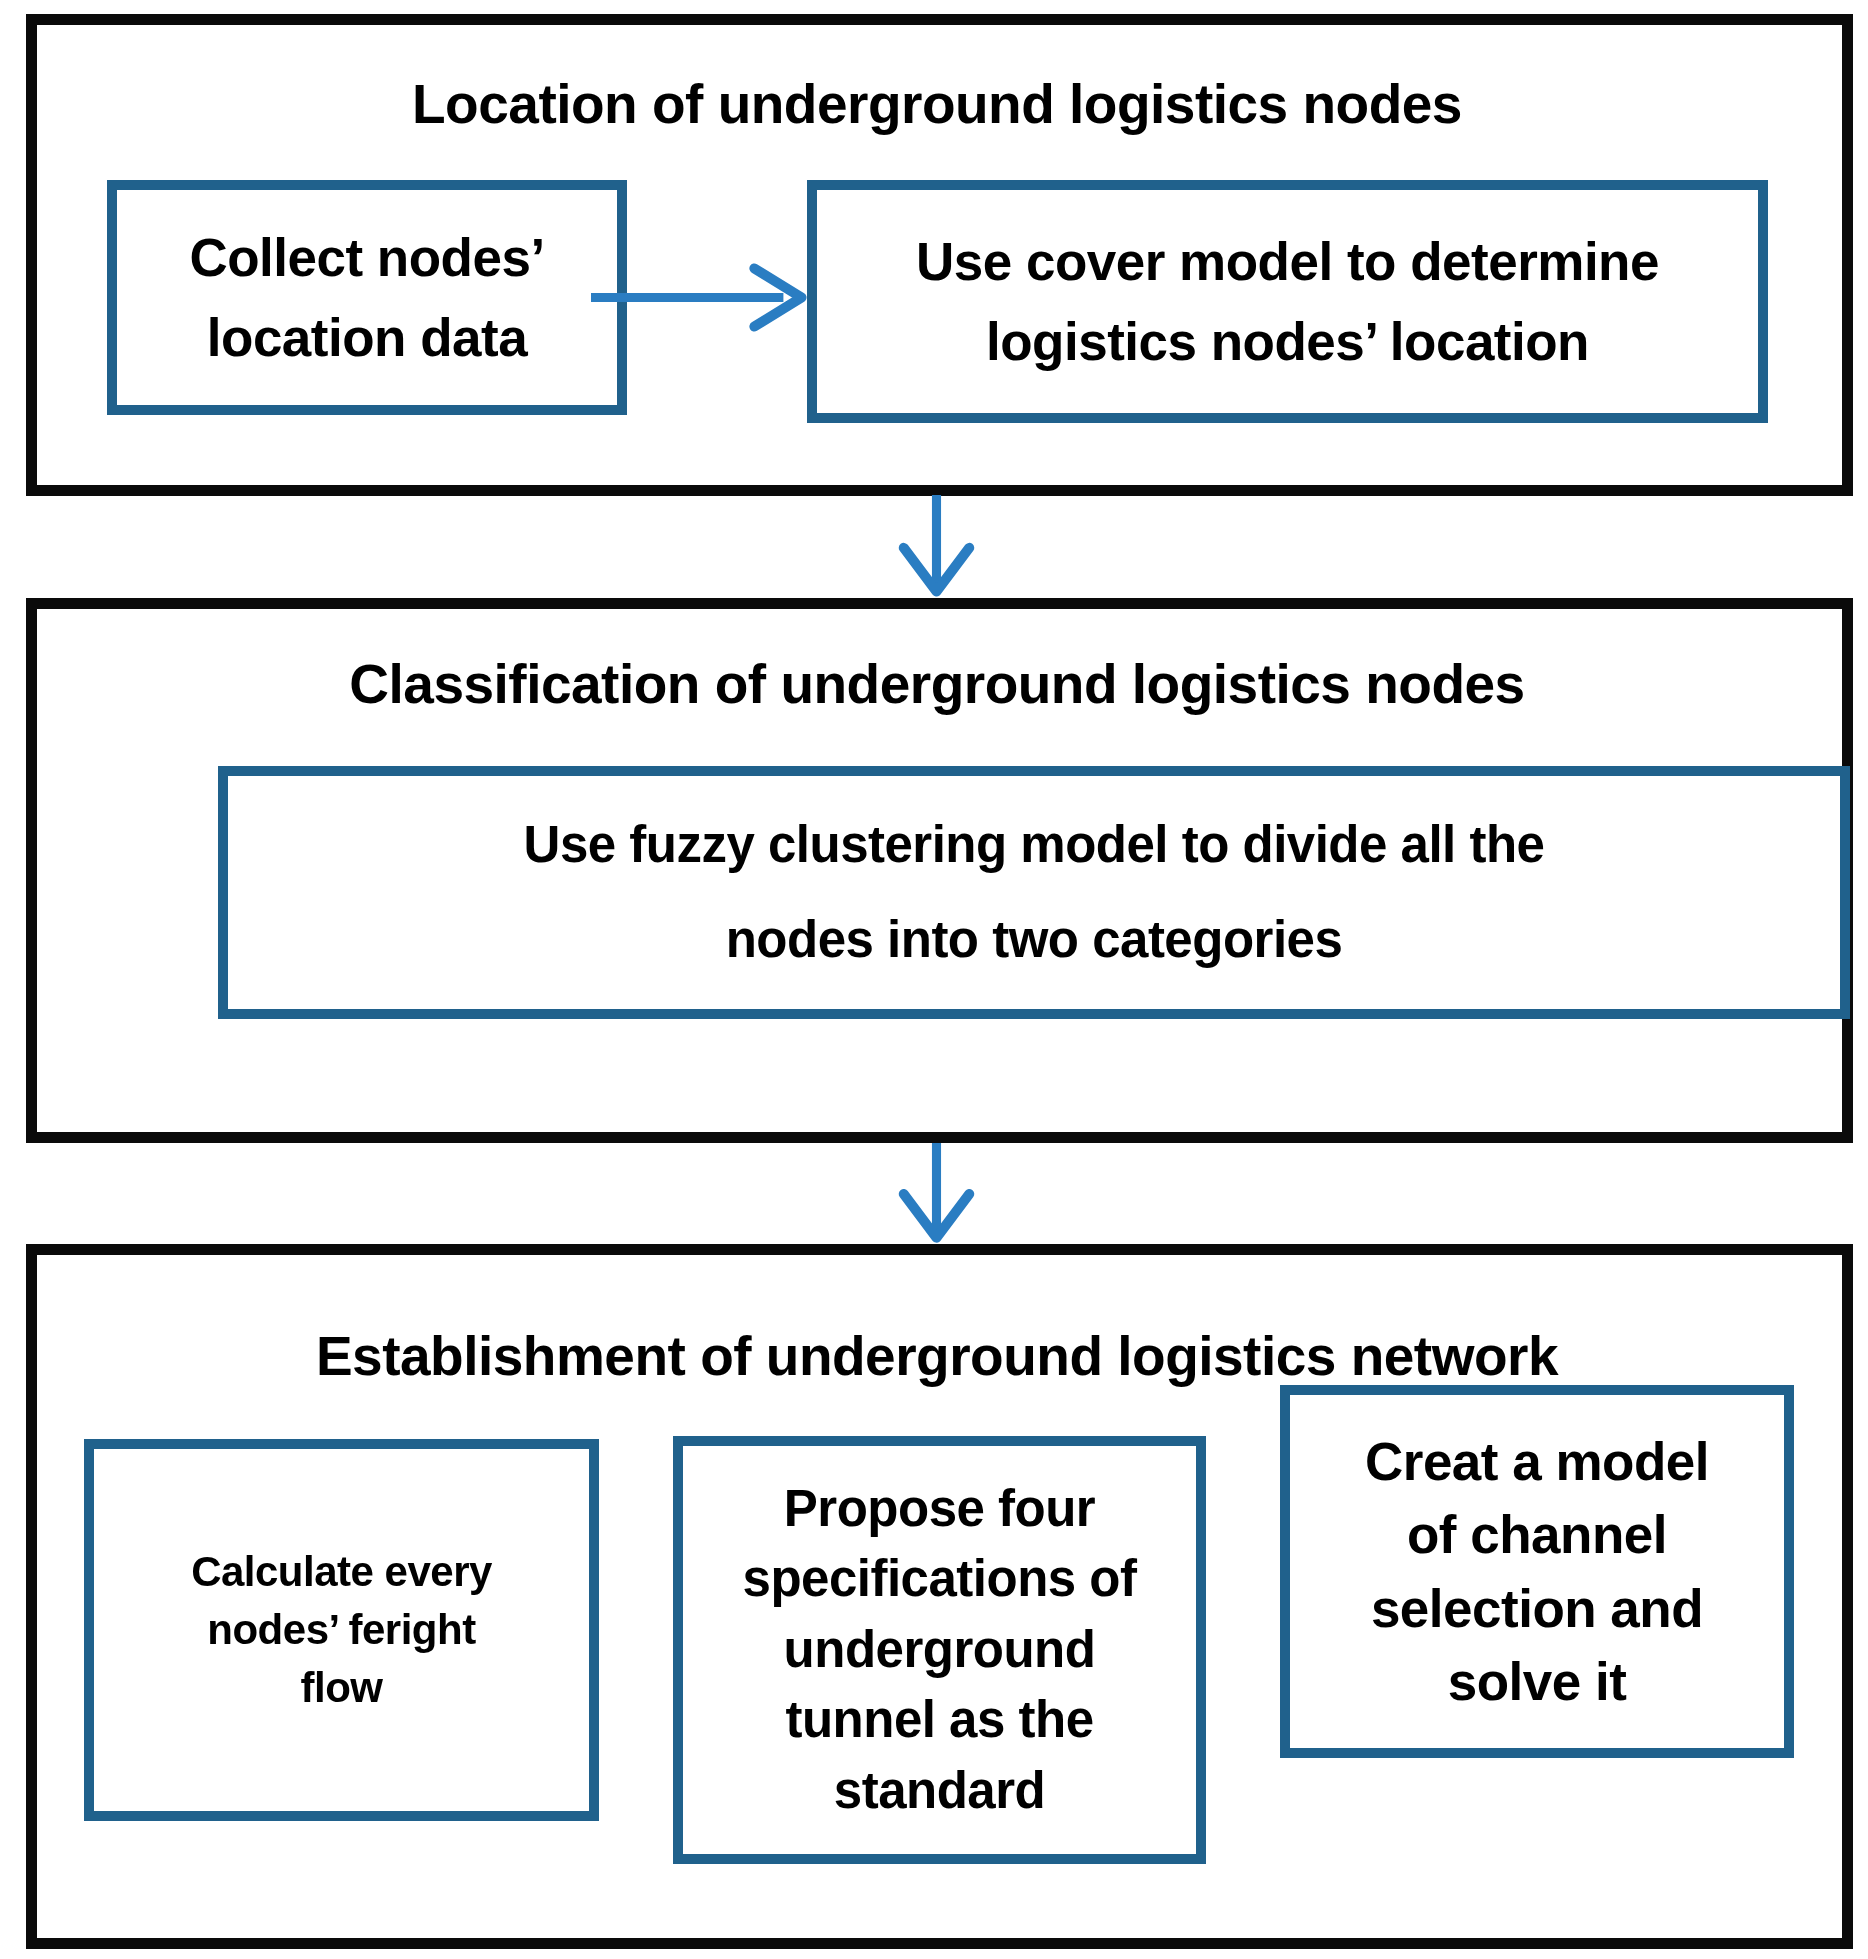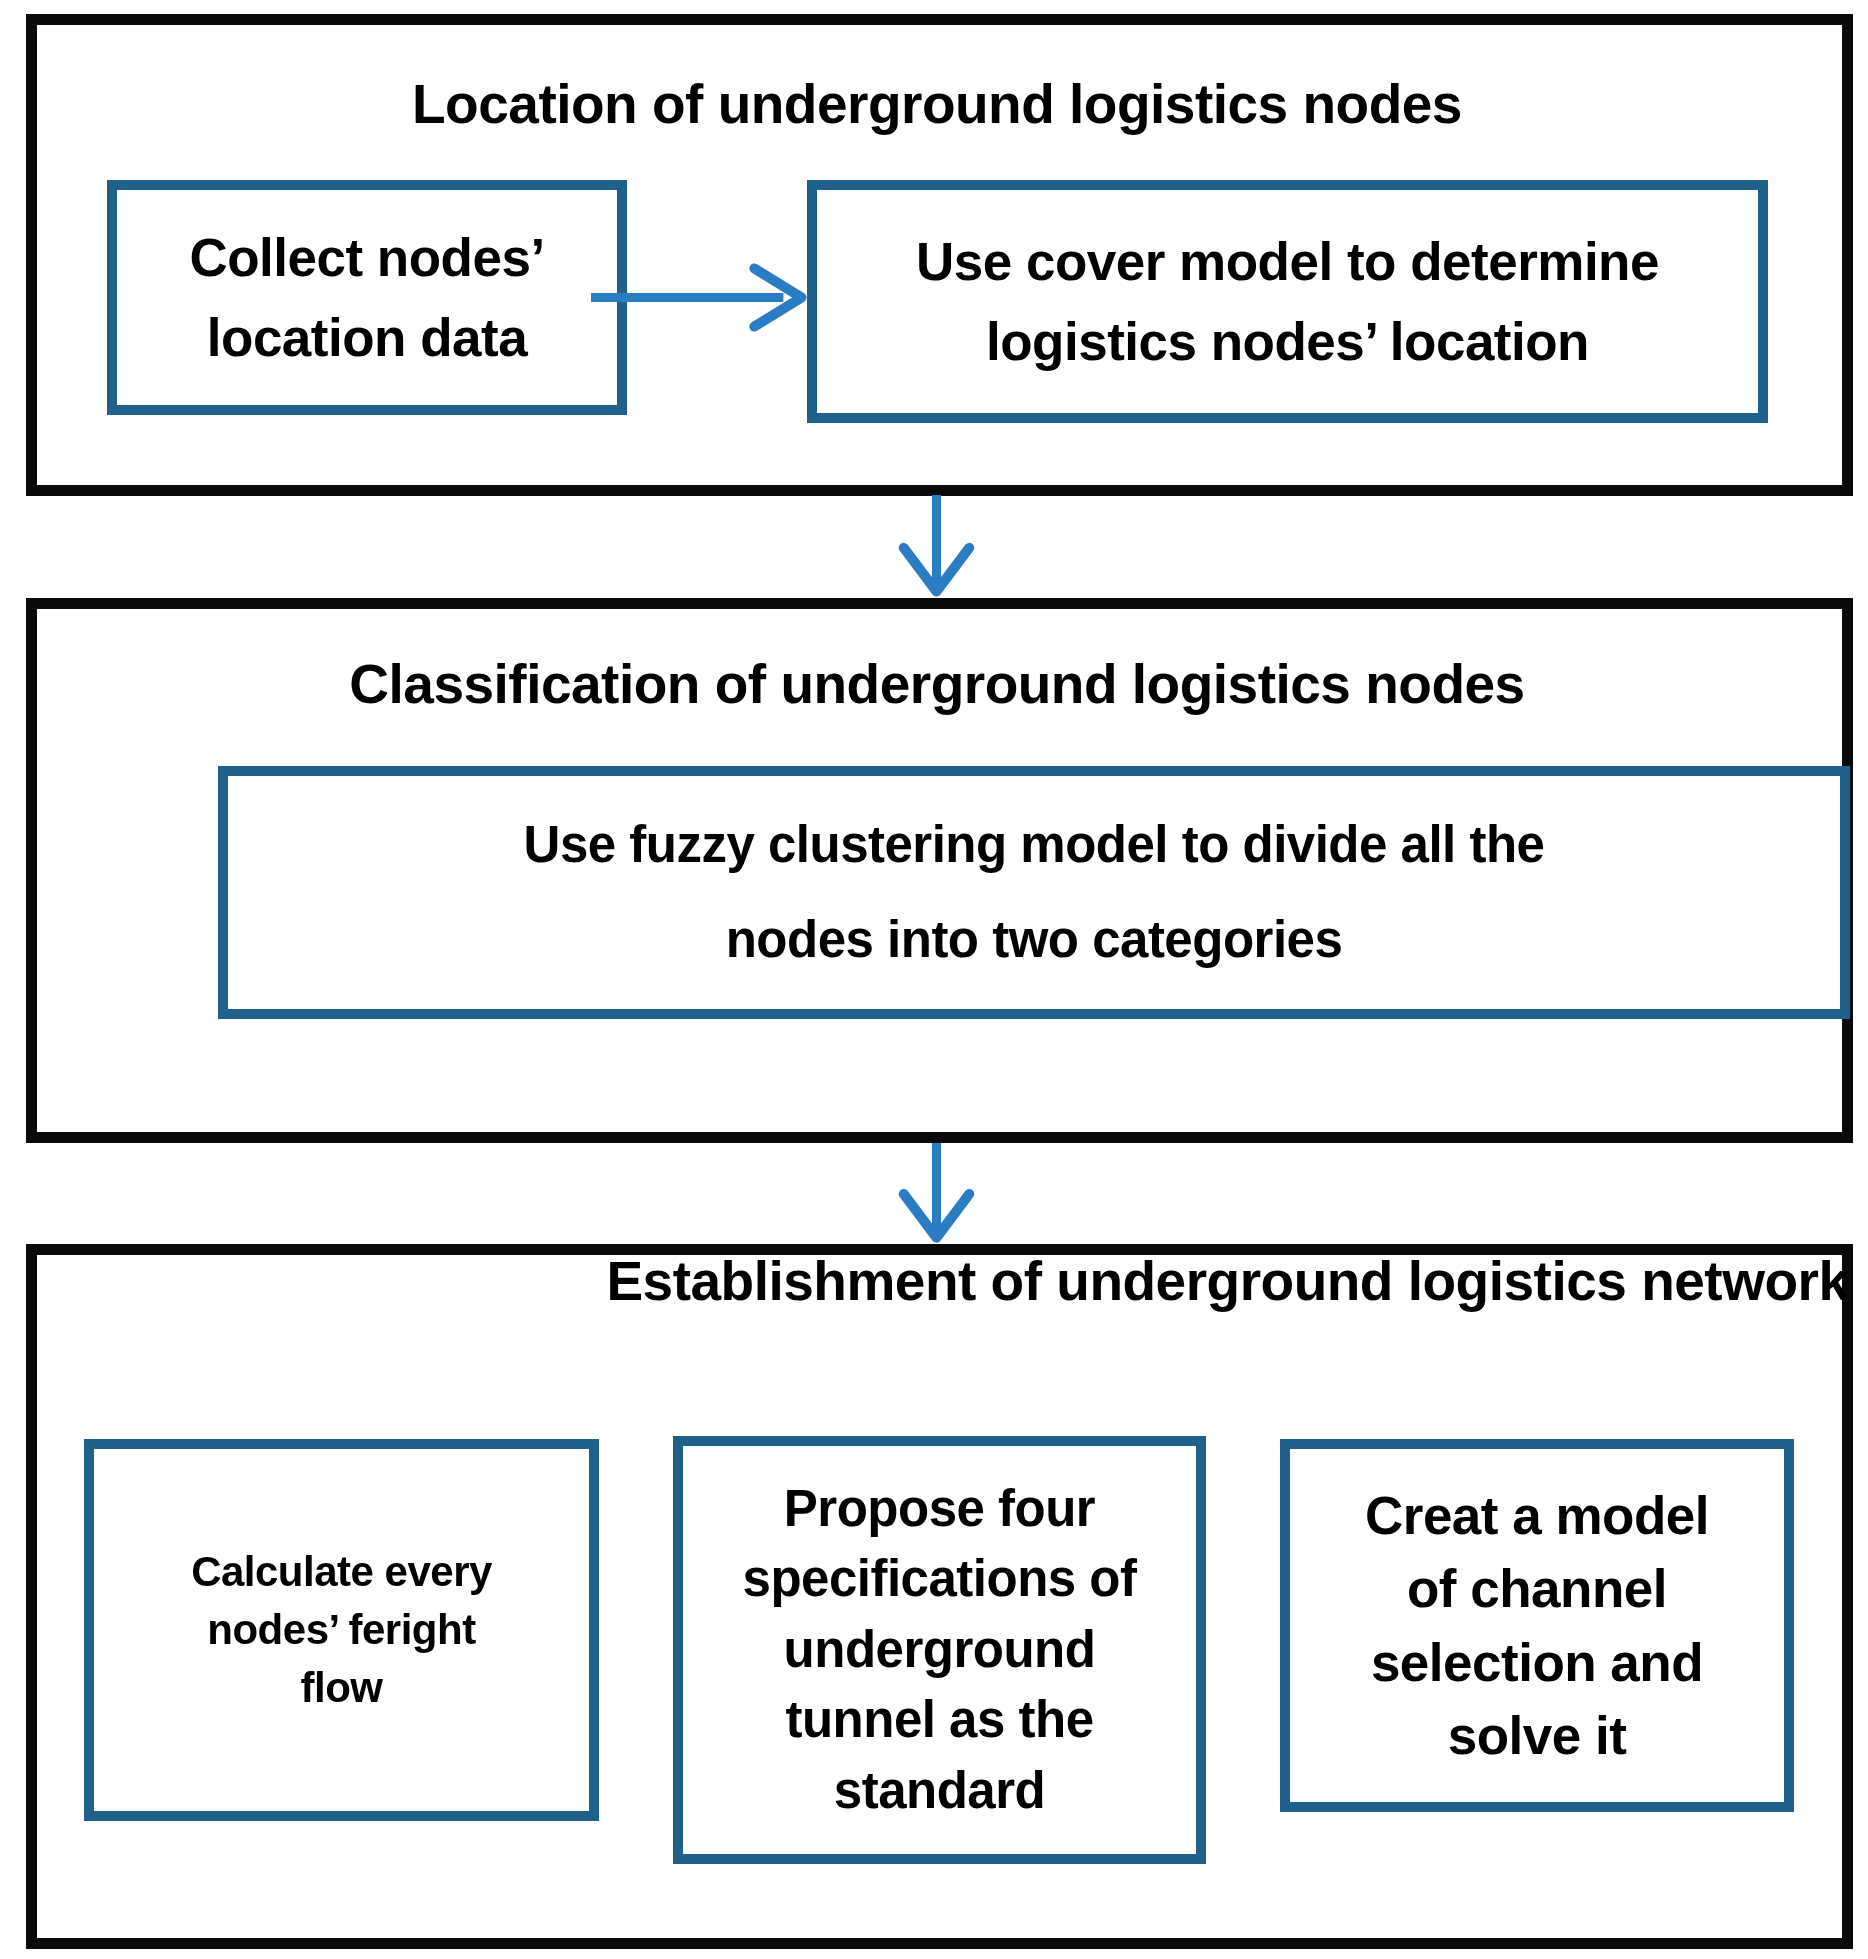--- a/index.html
+++ b/index.html
@@ -85,31 +85,31 @@
   <div class="node node-s2" style="left:218px; top:766px; width:1632px; height:253px;">Use fuzzy clustering model to divide all the
 nodes into two categories</div>
 
   <svg class="arrow-svg" style="left:891px; top:1143px;" width="91" height="101" viewBox="0 0 100 111">
     <line class="arrow-stroke" x1="50" y1="0" x2="50" y2="98"></line>
     <polyline class="arrow-head" points="14,56 50,104 86,56"></polyline>
   </svg>
 
   <div class="frame" style="left:25.5px; top:1244px; width:1827px; height:705px;"></div>
 
-  <div class="section-title" style="top:1248px;text-align:right;">Establishment of underground logistics network</div>
+  <div class="section-title" style="top:1323px;">Establishment of underground logistics network</div>
 
   <div class="node node-s3" style="left:84px; top:1439px; width:515px; height:382px; font-size:42px;">Calculate every
 nodes’ feright
 flow</div>
 
   <div class="node node-s3" style="left:673px; top:1436px; width:533px; height:428px;">Propose four
 specifications of
 underground
 tunnel as the
 standard</div>
 
-  <div class="node node-s3" style="left:1280px; top:1439px; width:514px; height:373px; font-size:53px;">Creat a model
+  <div class="node node-s3" style="left:1280px; top:1385px; width:514px; height:373px; font-size:53px;">Creat a model
 of channel
 selection and
 solve it</div>
 
 </div>
 
 
 </body></html>

